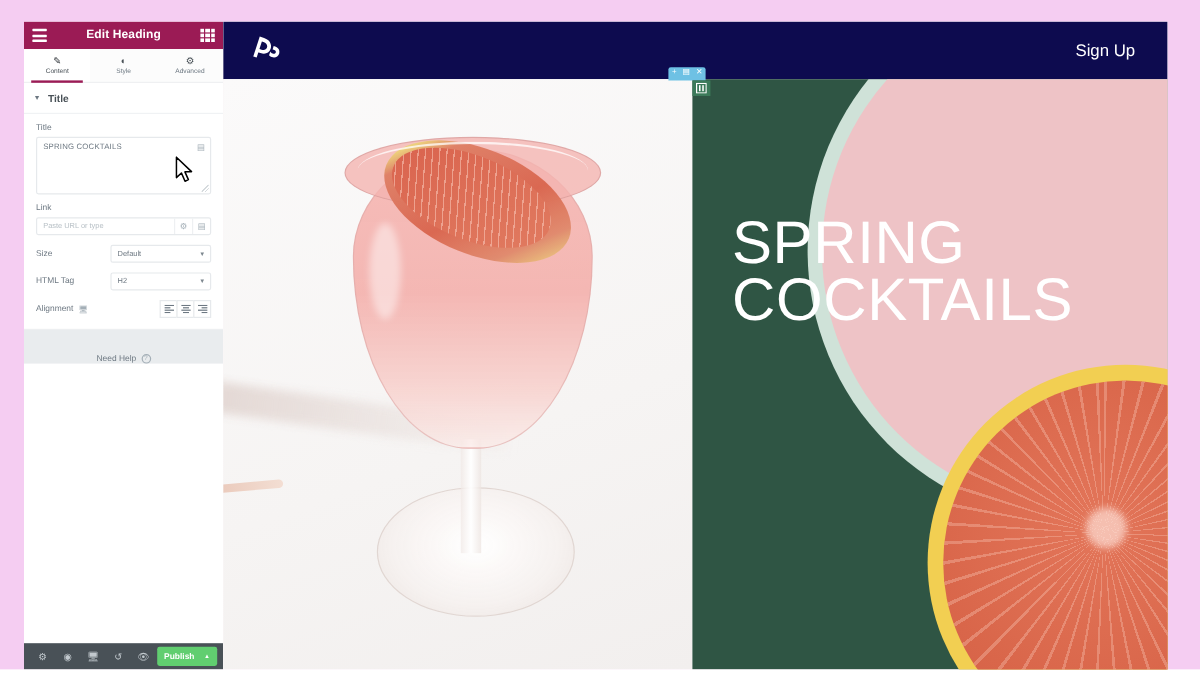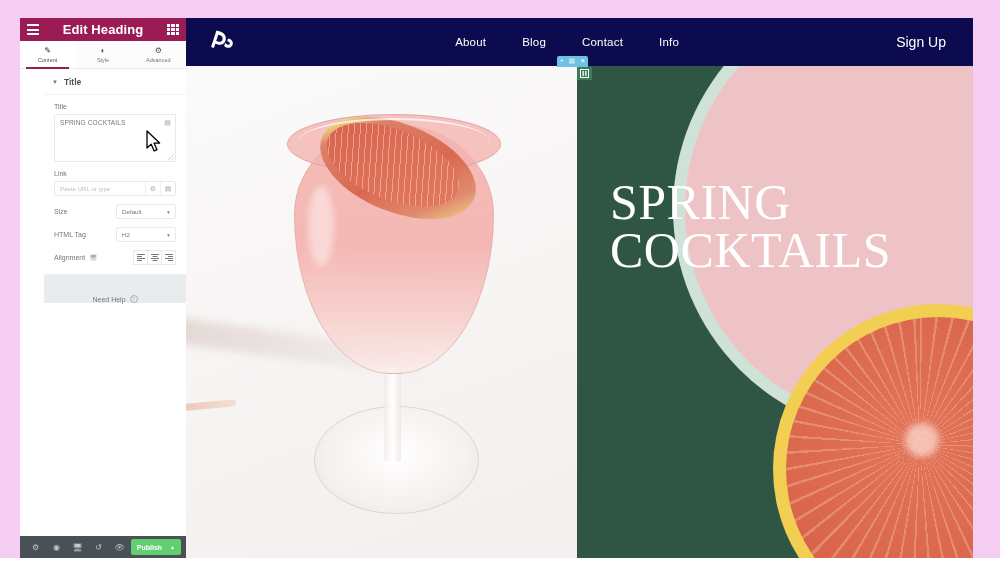--- a/index.html
+++ b/index.html
@@ -39,21 +39,21 @@
     background: #93003f;
     background: #9b1b55;
     display: flex;
     align-items: center;
     justify-content: space-between;
     padding: 0 7px;
     flex: 0 0 auto;
   }
   .panel-header .ph-title {
     color: #ffffff;
-    font-size: 13px;
+    font-size: 10px;
     font-weight: bold;
     letter-spacing: .1px;
     flex: 1;
     text-align: center;
   }
   .ph-icon {
     width: 12px; height: 11px;
     display: flex; flex-direction: column;
     justify-content: space-between;
     flex: 0 0 auto;
@@ -95,21 +95,21 @@
   .ptab.active { background: #ffffff; color: #495157; }
   .ptab.active:after {
     content: "";
     position: absolute; left: 6px; right: 6px; bottom: -1px;
     height: 2px; background: #9b1b55;
   }
   .ptab .tico { font-size: 8px; line-height: 8px; color: #495157; }
   .ptab.active .tico { color: #2e3338; }
 
   
-  .panel-body { flex: 1 1 auto; overflow: hidden; background: #ffffff; margin-left: 24px; }
+  .panel-body { flex: 1 1 auto; overflow: hidden; background: #ffffff; }
   .section-head {
     display: flex; align-items: center; gap: 6px;
     padding: 8px 10px 7px 8px;
     border-bottom: 1px solid #f0f2f4;
   }
   .section-head .caret { font-size: 6px; color: #6d7882; }
   .section-head .sh-label {
     font-size: 8.5px; font-weight: bold; color: #495157;
   }
   .ctl { padding: 8px 10px 0 10px; }
@@ -303,21 +303,20 @@
     width: 391px; height: 492px;
     position: relative;
     background: #f7f5f4;
     overflow: hidden;
   }
   .hero-right {
     flex: 1; height: 492px;
     position: relative;
     background: #2f5544;
     overflow: hidden;
-    font-family: Liberation Serif, serif;
   }
   .hero-title {
     position: absolute;
     left: 33px; top: 112px;
     color: #ffffff;
     font-size: 50px;
     line-height: 48px;
     font-weight: 300;
     letter-spacing: .5px;
     z-index: 4;
@@ -617,26 +616,20 @@
 
     <div class="site-nav">
       <div class="logo">
         <svg width="30" height="30" viewBox="0 0 30 30">
           <g fill="#ffffff" transform="rotate(18 15 15)">
             <path d="M9 6 c5 0 8 3 8 7 0 4 -3 6 -7 6 l-3 0 0 -3 3 0 c2.4 0 3.8 -1.2 3.8 -3.1 0 -2 -1.6 -3.4 -4.2 -3.4 l-1.4 0 0 14 -3 0 0 -17.5 z"></path>
             <path d="M20 10 c3 0 5 2 5 4.6 0 2.7 -2 4.6 -5 4.6 -1 0 -2 -0.3 -2.6 -0.8 l0 -3.3 c0.6 0.7 1.5 1.1 2.4 1.1 1.3 0 2.2 -0.7 2.2 -1.7 0 -1 -0.9 -1.6 -2.3 -1.6 l-1 0 0 -2.9 z"></path>
           </g>
         </svg>
       </div>
-      <div class="nav-links">
-        <span class="nav-link">About</span>
-        <span class="nav-link">Blog</span>
-        <span class="nav-link">Contact</span>
-        <span class="nav-link">Info</span>
-      </div>
       <span class="nav-cta">Sign Up</span>
     </div>
 
     <div class="el-toolbar">
       <span class="eti">+</span>
       <span class="eti">▤</span>
       <span class="eti">✕</span>
     </div>
     <div class="el-handle">
       <svg width="9" height="9" viewBox="0 0 9 9">

